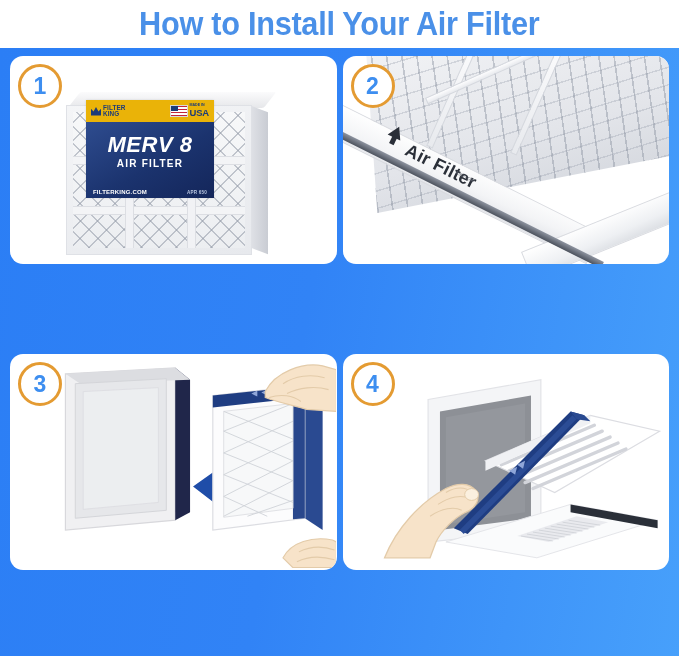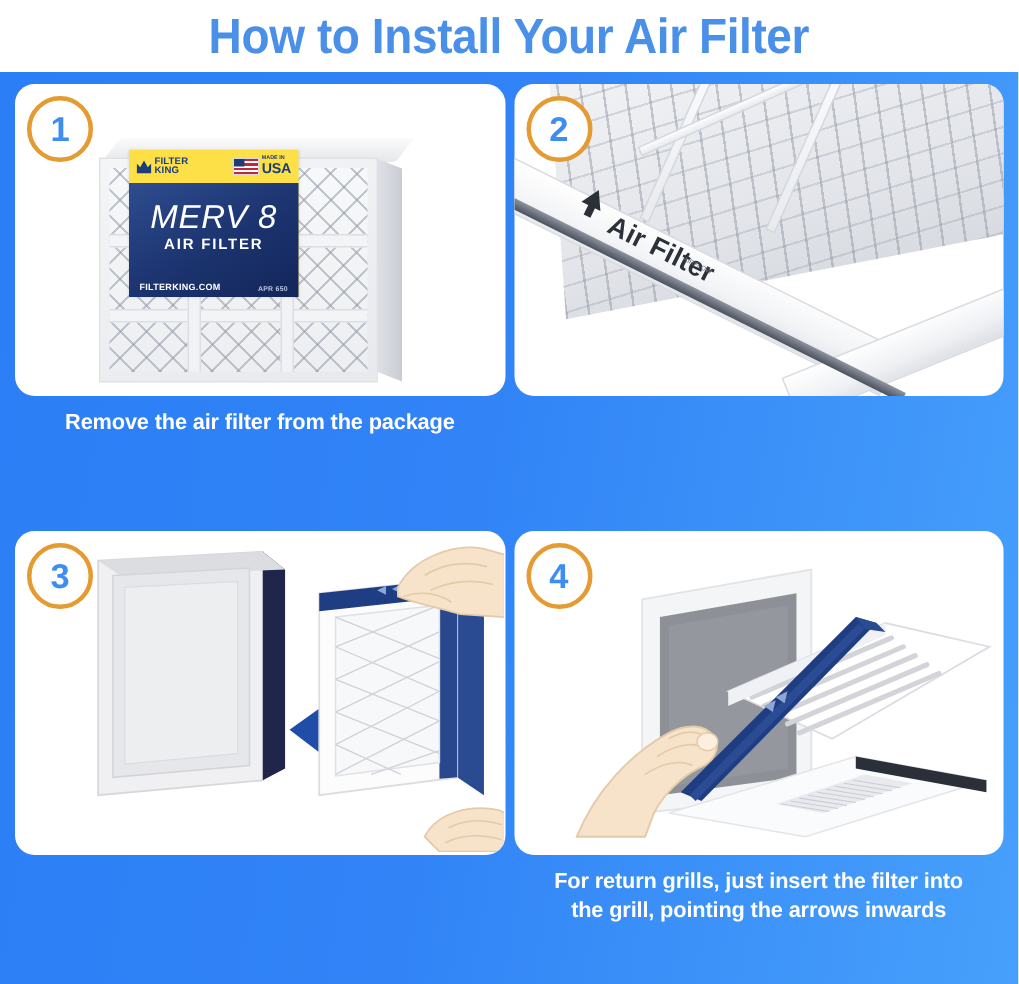--- a/index.html
+++ b/index.html
@@ -177,23 +177,23 @@
   .f1-vbar {
     position: absolute;
     background: #f1f2f5;
     border-left: 1px solid #dcdee3;
     border-right: 1px solid #dcdee3;
   }
   .f1-label {
     position: absolute;
     left: 20px;
     top: 8px;
-    width: 113px;
+    width: 128px;
     height: 98px;
-    background: #fde047;
+    background: #eab308;
     z-index: 5;
     box-shadow: 0 0 2px rgba(0,0,0,.12);
   }
   .f1-lab-top {
     height: 22px;
     display: flex;
     align-items: center;
     justify-content: space-between;
     padding: 0 5px;
     box-sizing: border-box;
@@ -240,21 +240,21 @@
     height: 76px;
     background: linear-gradient(150deg, #2e4c8f 0%, #1b336e 55%, #14265a 100%);
     position: relative;
     padding: 12px 0 0 0;
     box-sizing: border-box;
     text-align: center;
   }
   .merv {
     color: #ffffff;
     font-size: 22px;
-    font-weight: normal;
+    font-weight: bold;
     font-style: italic;
     letter-spacing: 0.5px;
     line-height: 22px;
   }
   .airfilter-sm {
     color: #ffffff;
     font-size: 10px;
     font-weight: bold;
     letter-spacing: 1.2px;
     margin-top: 2px;
@@ -435,21 +435,20 @@
                   <div class="airfilter-sm">AIR FILTER</div>
                   <div class="f1-lab-foot">
                     <span class="site">FILTERKING.COM</span>
                     <span class="apr">APR 650</span>
                   </div>
                 </div>
               </div>
             </div>
           </div>
         </div>
-        <div class="caption">Remove the air filter from the package</div>
       </div>
 
       <div class="cell">
         <div class="card r1">
           <div class="badge">2</div>
 
           <div class="scene">
             <div class="f2-body">
               <div class="f2-panel"></div>
 
@@ -596,18 +595,17 @@
                 <path d="M42,206 C54,176 78,150 104,136 C116,130 128,130 134,138 C140,146 134,156 124,160
                          C112,166 100,178 94,190 L88,206 Z" fill="#f7e3c9" stroke="#e3cba9" stroke-width="1.3"></path>
                 <path d="M104,140 C114,134 124,134 130,140" fill="none" stroke="#e3cba9" stroke-width="1.1"></path>
                 <path d="M96,152 C108,144 120,142 128,146" fill="none" stroke="#e3cba9" stroke-width="1.1"></path>
                 <path d="M88,164 C100,156 112,154 120,158" fill="none" stroke="#e3cba9" stroke-width="1.1"></path>
                 <ellipse cx="130" cy="142" rx="7" ry="6" fill="#fbf0df" stroke="#e3cba9" stroke-width="1"></ellipse>
               </g>
             </svg>
           </div>
         </div>
-        <div class="caption">For return grills, just insert the filter into the grill, pointing the arrows inwards</div>
       </div>
 
     </div>
   </div>
 </div>
 
 </body></html>

